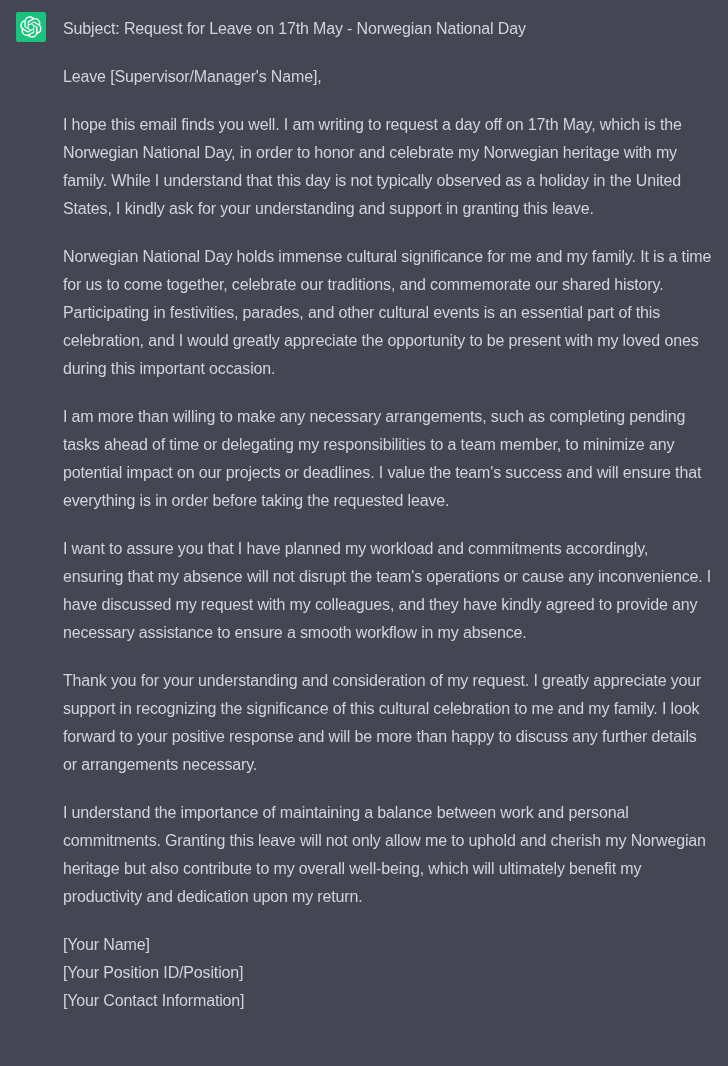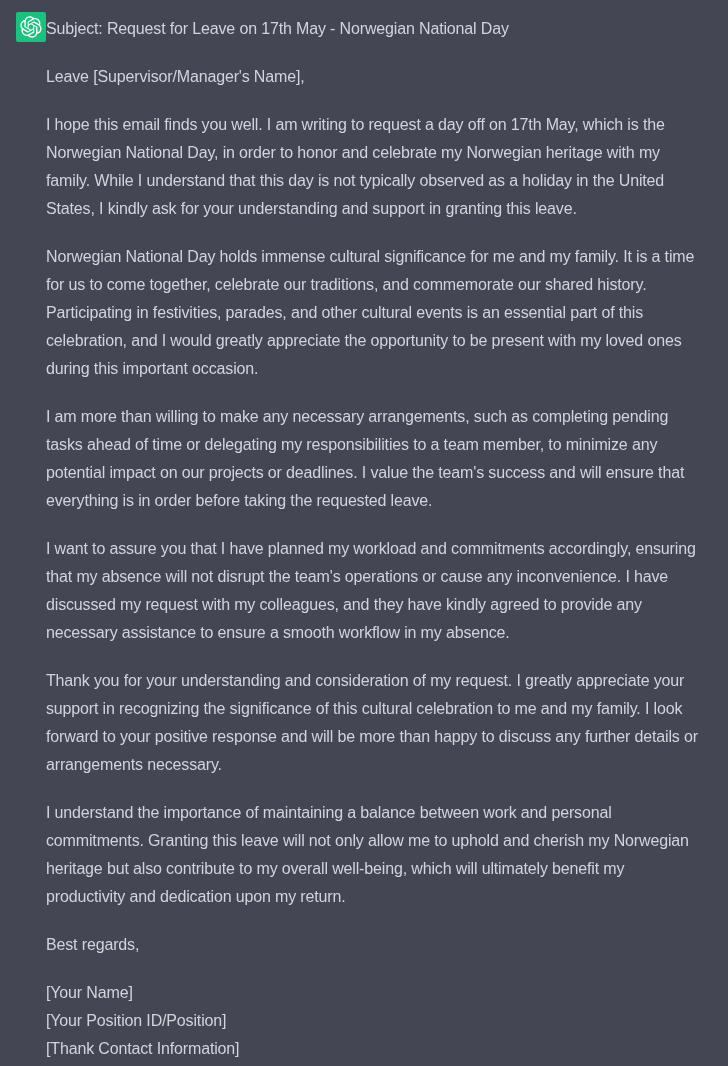--- a/index.html
+++ b/index.html
@@ -8,20 +8,21 @@
     width: 728px;
     height: 1066px;
     background: #444654;
     overflow: hidden;
   }
   .message-row {
     box-sizing: border-box;
     display: flex;
     align-items: flex-start;
     padding: 12px 16px 0 16px;
+    gap: 17px;
     font-family: "Liberation Sans", sans-serif;
   }
   .avatar {
     flex-shrink: 0;
     width: 30px;
     height: 30px;
     border-radius: 2px;
     background: #19c37d;
     display: flex;
     align-items: center;
@@ -62,20 +63,19 @@
   </div>
   <div class="content">
     <p>Subject: Request for Leave on 17th May - Norwegian National Day</p>
     <p>Leave [Supervisor/Manager's Name],</p>
     <p>I hope this email finds you well. I am writing to request a day off on 17th May, which is the Norwegian National Day, in order to honor and celebrate my Norwegian heritage with my family. While I understand that this day is not typically observed as a holiday in the United States, I kindly ask for your understanding and support in granting this leave.</p>
     <p>Norwegian National Day holds immense cultural significance for me and my family. It is a time for us to come together, celebrate our traditions, and commemorate our shared history. Participating in festivities, parades, and other cultural events is an essential part of this celebration, and I would greatly appreciate the opportunity to be present with my loved ones during this important occasion.</p>
     <p>I am more than willing to make any necessary arrangements, such as completing pending tasks ahead of time or delegating my responsibilities to a team member, to minimize any potential impact on our projects or deadlines. I value the team's success and will ensure that everything is in order before taking the requested leave.</p>
     <p>I want to assure you that I have planned my workload and commitments accordingly, ensuring that my absence will not disrupt the team's operations or cause any inconvenience. I have discussed my request with my colleagues, and they have kindly agreed to provide any necessary assistance to ensure a smooth workflow in my absence.</p>
     <p>Thank you for your understanding and consideration of my request. I greatly appreciate your support in recognizing the significance of this cultural celebration to me and my family. I look forward to your positive response and will be more than happy to discuss any further details or arrangements necessary.</p>
     <p>I understand the importance of maintaining a balance between work and personal commitments. Granting this leave will not only allow me to uphold and cherish my Norwegian heritage but also contribute to my overall well-being, which will ultimately benefit my productivity and dedication upon my return.</p>
-    <p>Best regards,</p>
     <p>
       <span class="sig-line">[Your Name]</span>
       <span class="sig-line">[Your Position ID/Position]</span>
-      <span class="sig-line">[Thank Contact Information]</span>
+      <span class="sig-line">[Your Contact Information]</span>
     </p>
   </div>
 </div>
 
 </body></html>

